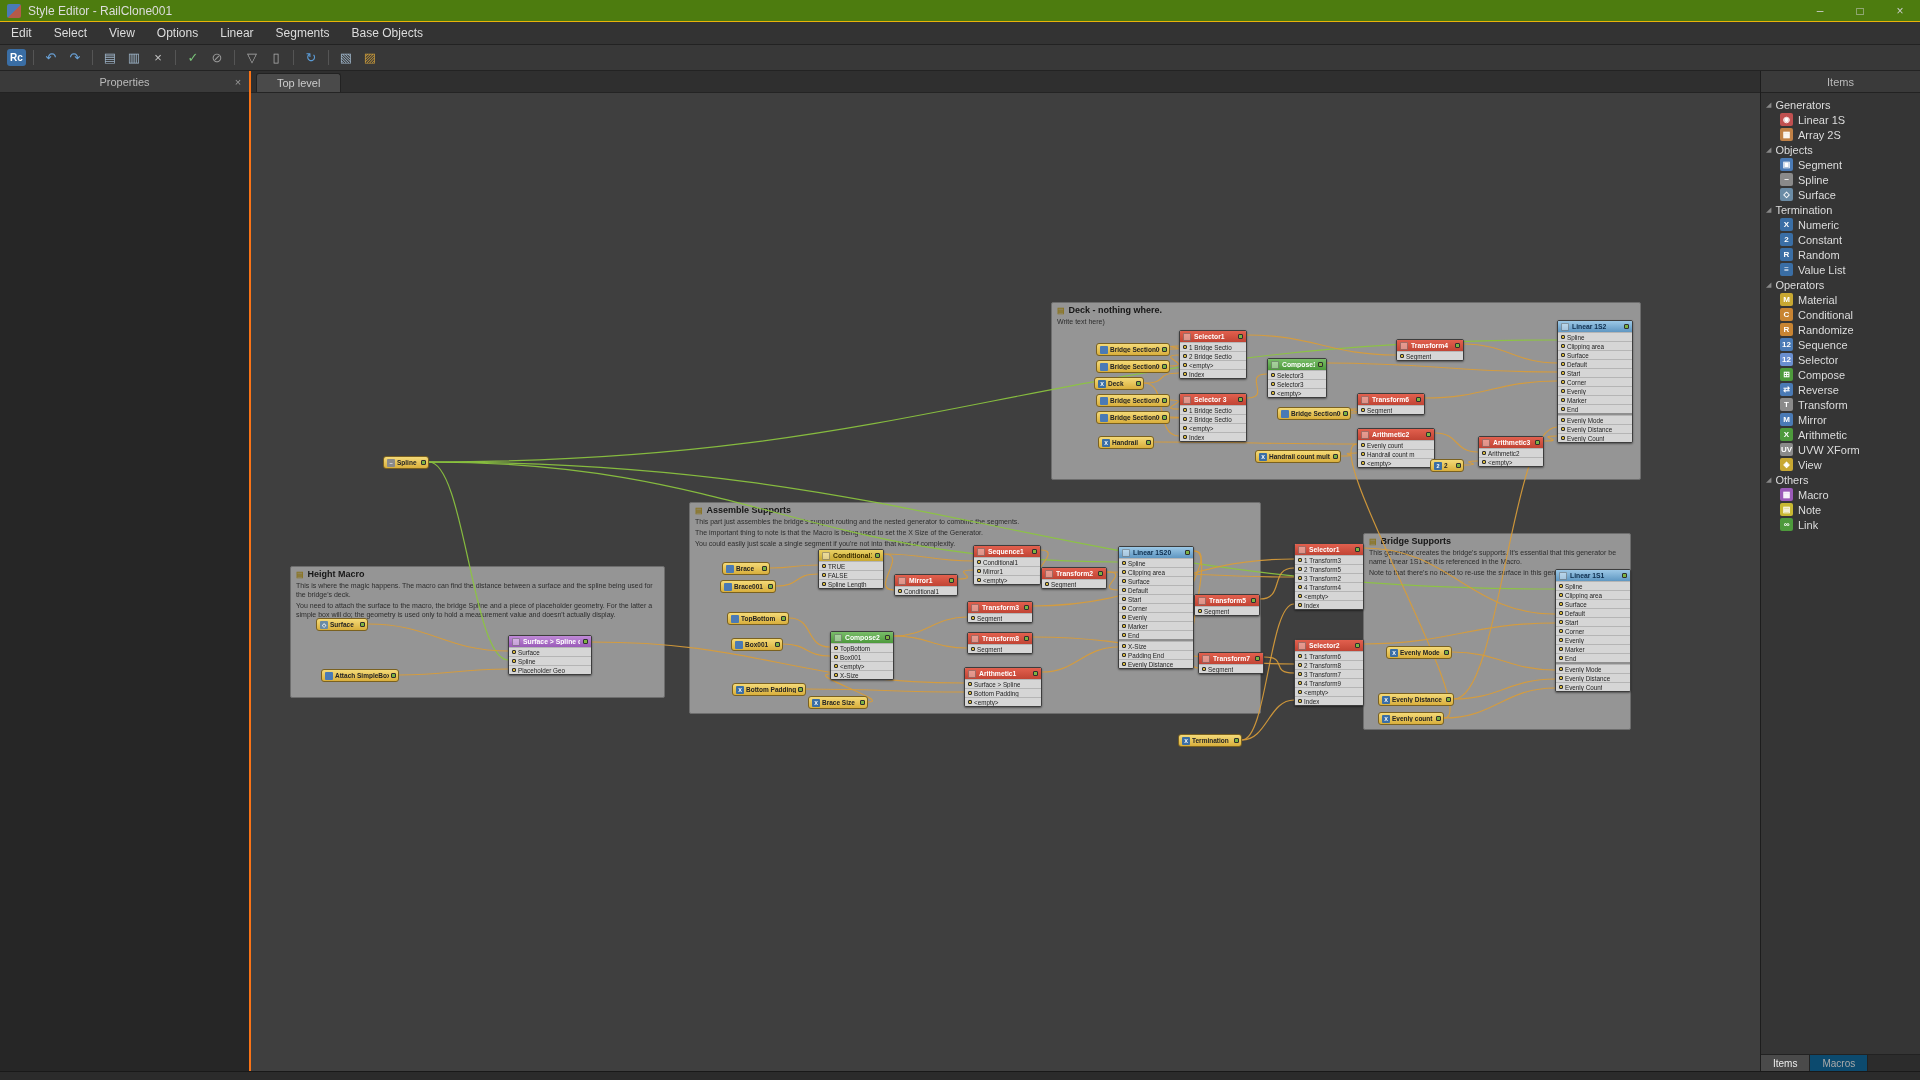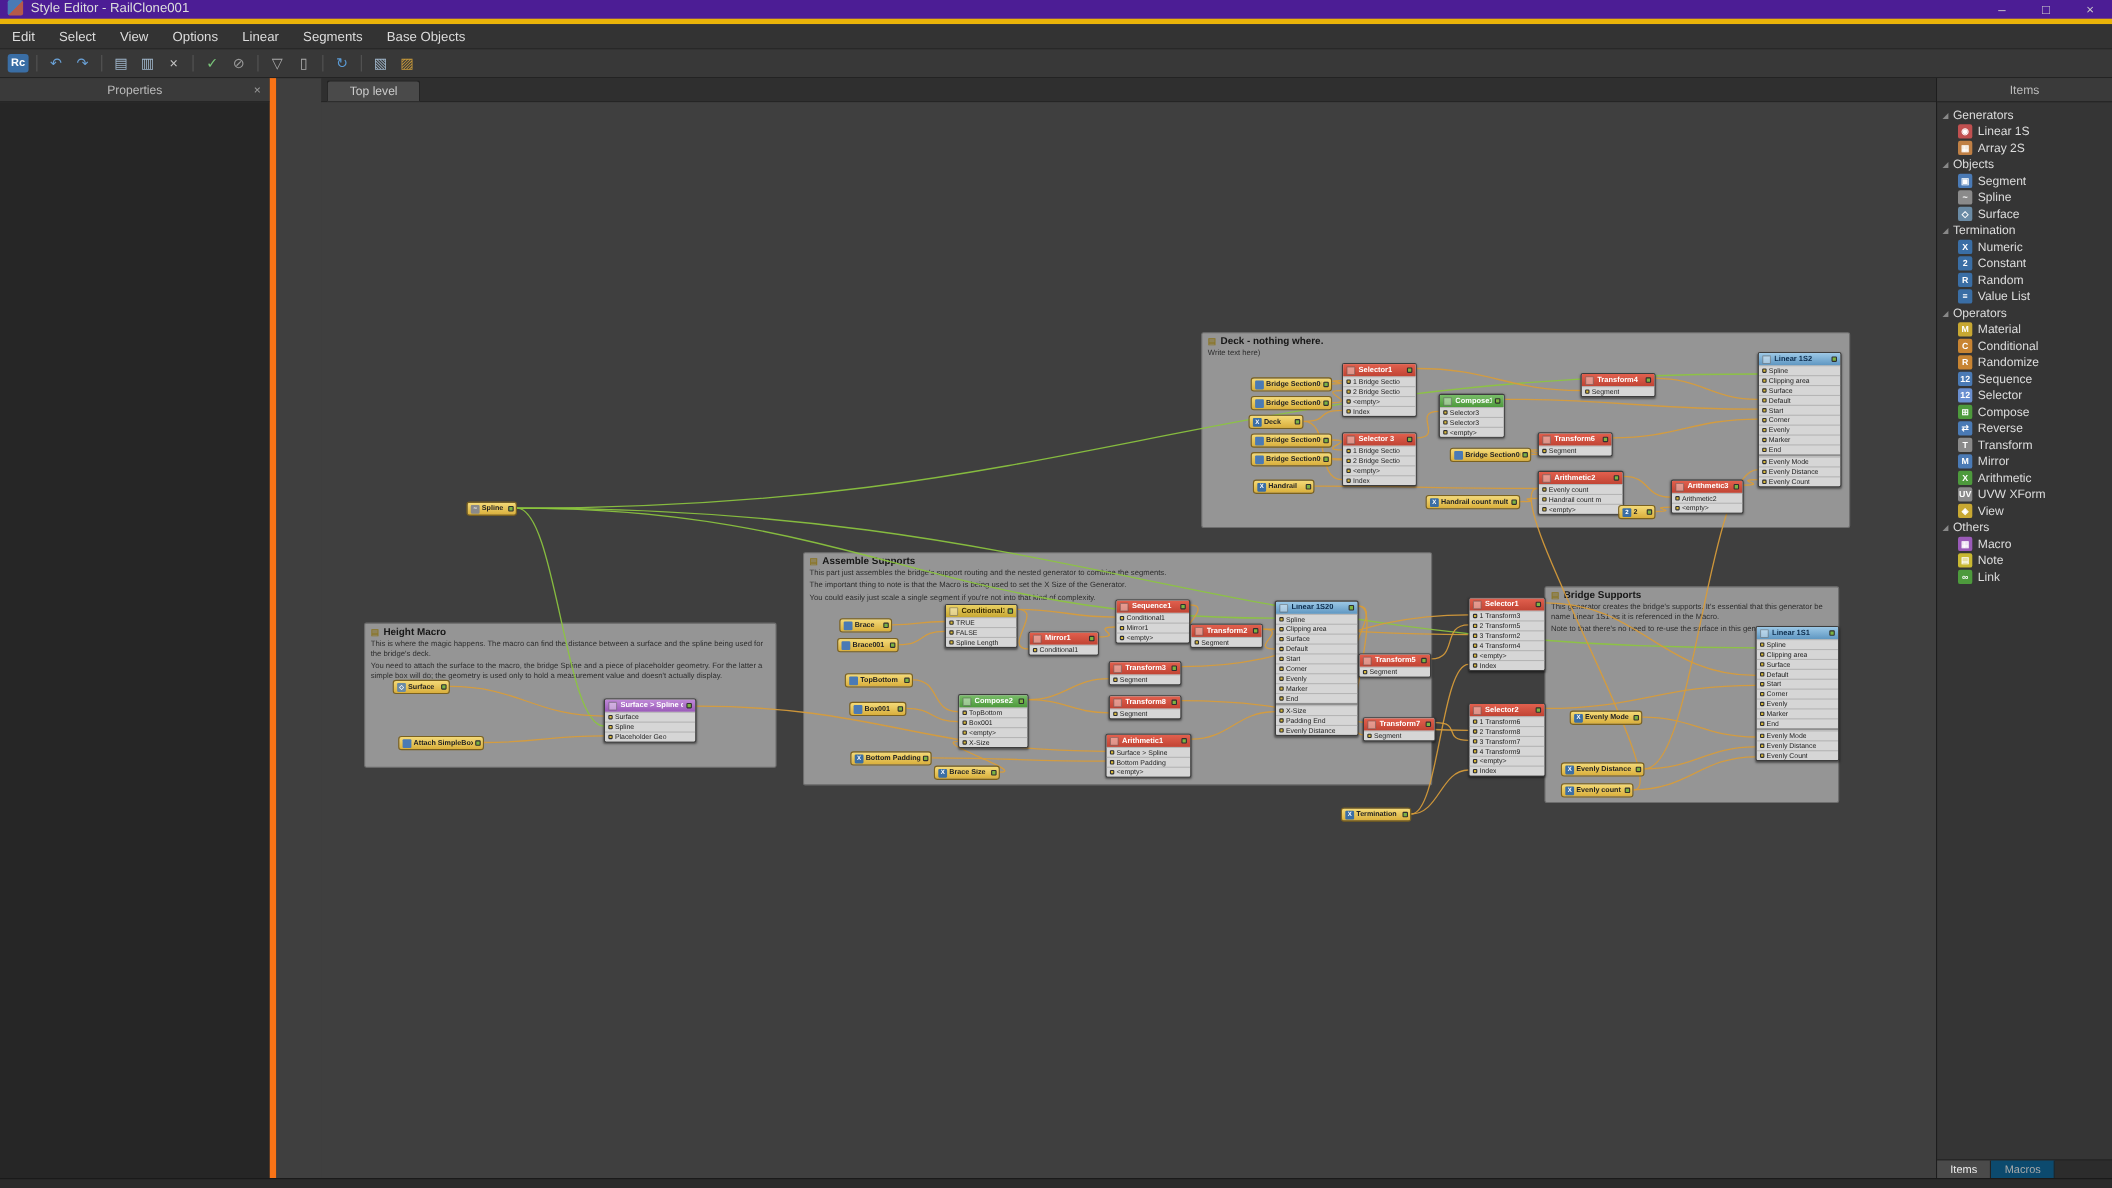--- a/index.html
+++ b/index.html
@@ -1,40 +1,40 @@
 <!DOCTYPE html>
 <html><head>
 <meta charset="utf-8">
 <style>
   *{margin:0;padding:0;box-sizing:border-box;}
   html,body{width:1920px;height:1080px;overflow:hidden;}
   body{background:#3f3f3f;font-family:"Liberation Sans",sans-serif;position:relative;}
 
   
-  .titlebar{height:22px;background:#4c1d95;display:flex;align-items:flex-start;color:#ddd;font-size:12px;border-bottom:5px solid #eab308;}
+  .titlebar{height:22px;background:#4d7c0f;display:flex;align-items:center;color:#ddd;font-size:12px;border-bottom:1px solid #eab308;}
   .appicon{width:14px;height:14px;margin:0 7px;background:linear-gradient(135deg,#4a7ab5 50%,#b55a4a 50%);border-radius:2px;flex:none;}
   .wincontrols{margin-left:auto;display:flex;height:100%;}
   .winbtn{width:40px;height:100%;display:flex;align-items:center;justify-content:center;color:#ccc;font-size:12px;}
 
   .menubar{height:23px;background:#333;display:flex;align-items:center;border-bottom:1px solid #222;}
   .menu-item{padding:0 11px;color:#ddd;font-size:12px;height:100%;display:flex;align-items:center;cursor:default;}
 
   .toolbar{height:26px;background:#383838;display:flex;align-items:center;padding-left:5px;border-bottom:1px solid #232323;}
   .tb-icon{min-width:22px;height:20px;margin:0 1px;display:flex;align-items:center;justify-content:center;font-size:13px;border-radius:2px;}
   .tb-badge{background:#3a6ea5;color:#fff;font-size:10px;font-weight:bold;width:19px;height:17px;display:flex;align-items:center;justify-content:center;border-radius:3px;margin:0 2px;}
   .tb-sep{width:1px;height:15px;background:#555;margin:0 5px;}
 
   
   .main{position:absolute;top:71px;left:0;right:0;bottom:9px;display:flex;}
-  .props{width:251px;background:#282828;border-right:6px solid #f97316;display:flex;flex-direction:column;flex:none;}
+  .props{width:251px;background:#282828;border-right:2px solid #f97316;display:flex;flex-direction:column;flex:none;}
   .panel-header{height:22px;background:#3a3a3a;border-bottom:1px solid #222;display:flex;align-items:center;justify-content:center;color:#bbb;font-size:11px;position:relative;flex:none;}
   .panel-close{position:absolute;right:3px;top:3px;width:16px;height:16px;color:#999;display:flex;align-items:center;justify-content:center;font-size:11px;}
   .props-body{flex:1;background:#262626;}
 
-  .canvas-col{flex:1;display:flex;flex-direction:column;min-width:0;padding-left:41px;}
+  .canvas-col{flex:1;display:flex;flex-direction:column;min-width:0;}
   .tabbar{height:22px;background:#2f2f2f;border-bottom:1px solid #242424;display:flex;align-items:flex-end;padding-left:5px;flex:none;}
   .tab{height:19px;background:#4a4a4a;border:1px solid #222;border-bottom:none;color:#ccc;font-size:11px;padding:0 20px;display:flex;align-items:center;border-radius:3px 3px 0 0;}
   .canvas{flex:1;position:relative;background:#3f3f3f;overflow:hidden;}
 
   .items-panel{width:160px;background:#353535;border-left:1px solid #1d1d1d;display:flex;flex-direction:column;flex:none;}
   .items-list{flex:1;padding:4px 2px;overflow:hidden;font-size:11px;color:#ddd;}
   .sec-header{display:flex;align-items:center;gap:4px;padding:1px 3px;height:15px;}
   .sec-arrow{color:#888;font-size:7px;}
   .item-row{display:flex;align-items:center;gap:5px;padding-left:17px;height:15px;}
   .it-icon{width:13px;height:13px;border-radius:2px;display:flex;align-items:center;justify-content:center;font-size:8px;color:#fff;flex:none;font-weight:bold;}

